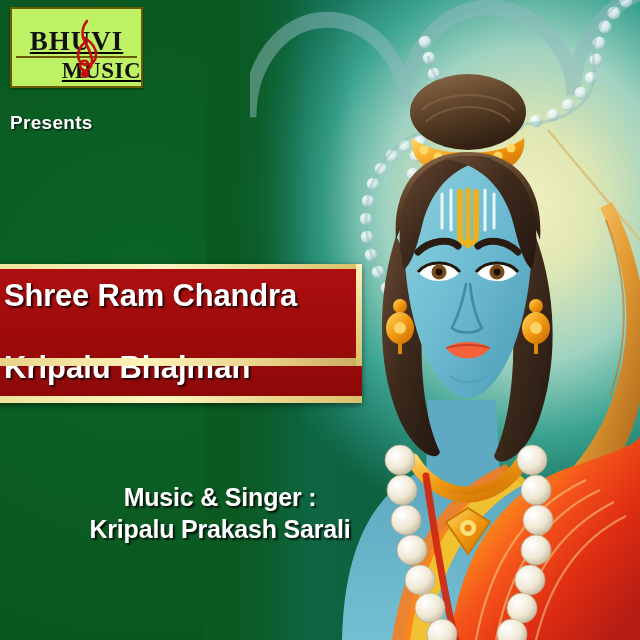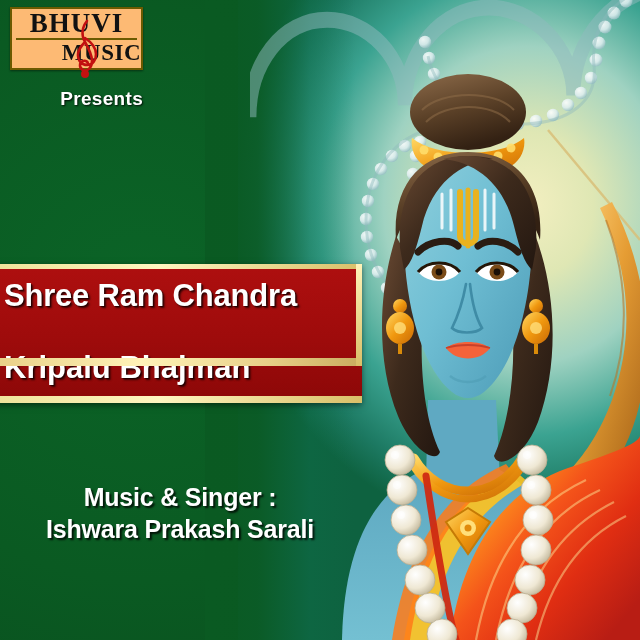--- a/index.html
+++ b/index.html
@@ -66,24 +66,25 @@
 
   
   .logo-wrap {
     position: absolute;
     left: 10px;
     top: 7px;
     width: 133px;
   }
   .logo-box {
     position: relative;
-    background: #fdba74;
+    background: #bef264;
     border: 2px solid #6b5a00;
     box-shadow: 0 1px 2px rgba(0,0,0,0.45);
-    padding: 1px 0 3px 0;
+    padding: 19px 0 3px 0;
+    text-decoration: underline;
   }
   .logo-line1 {
     font-family: "Liberation Serif", serif;
     font-weight: bold;
     font-size: 27px;
     line-height: 27px;
     letter-spacing: 1px;
     color: #121212;
     text-align: center;
     position: relative;
@@ -108,22 +109,22 @@
   .clef {
     position: absolute;
     left: 62px;
     top: 8px;
     width: 26px;
     height: 62px;
     z-index: 3;
     pointer-events: none;
   }
   .presents {
-    margin-top: 18px;
-    text-align: right;
+    margin-top: 24px;
+    text-align: left;
     color: #ffffff;
     font-size: 19px;
     font-weight: bold;
     letter-spacing: 0.3px;
     text-shadow: 1px 1px 2px rgba(0,0,0,0.85);
   }
 
   
   .banner {
     position: absolute;
@@ -166,20 +167,21 @@
   }
   .banner-line.l2 { letter-spacing: 0; margin-top: 36px; }
 
   
   .credits {
     position: absolute;
     left: 0;
     top: 481px;
     width: 360px;
     text-align: center;
+    padding-left: 40px;
   }
   .credit-line {
     color: #ffffff;
     font-size: 25px;
     font-weight: bold;
     line-height: 32px;
     letter-spacing: -0.2px;
     text-shadow: 2px 2px 2px rgba(0,0,0,0.8);
     white-space: nowrap;
   }
@@ -459,16 +461,16 @@
 
   <div class="banner">
     <div class="banner-line l1">Shree Ram Chandra</div>
     <div class="banner-line l2">Kripalu Bhajman</div>
   </div>
   <div class="banner-bottom"></div>
   <div class="banner-right"></div>
 
   <div class="credits">
     <div class="credit-line">Music &amp; Singer :</div>
-    <div class="credit-line">Ishwara Prakash Sarali</div>
+    <div class="credit-line">Kripalu Prakash Sarali</div>
   </div>
 
 </div>
 
 </body></html>

